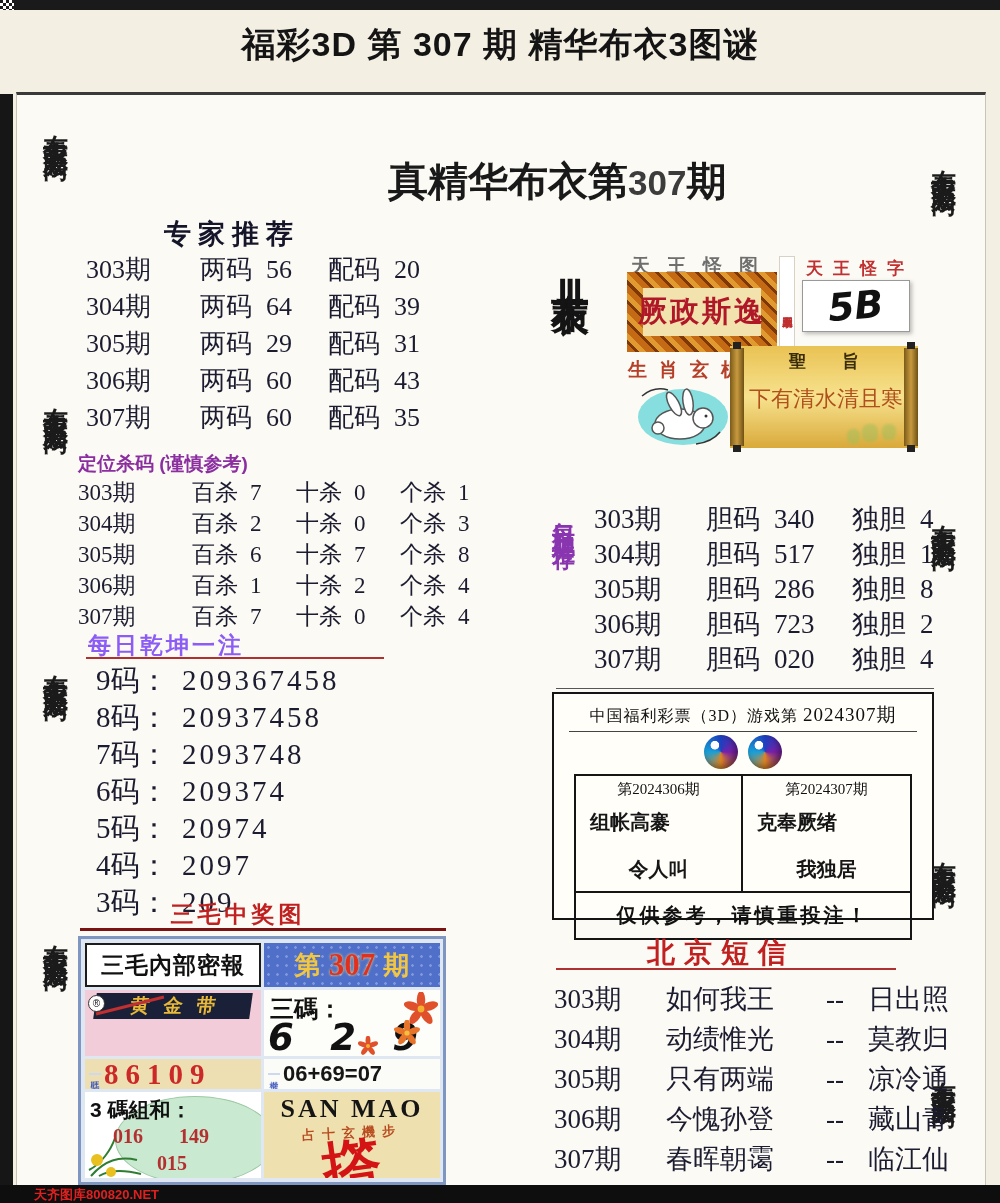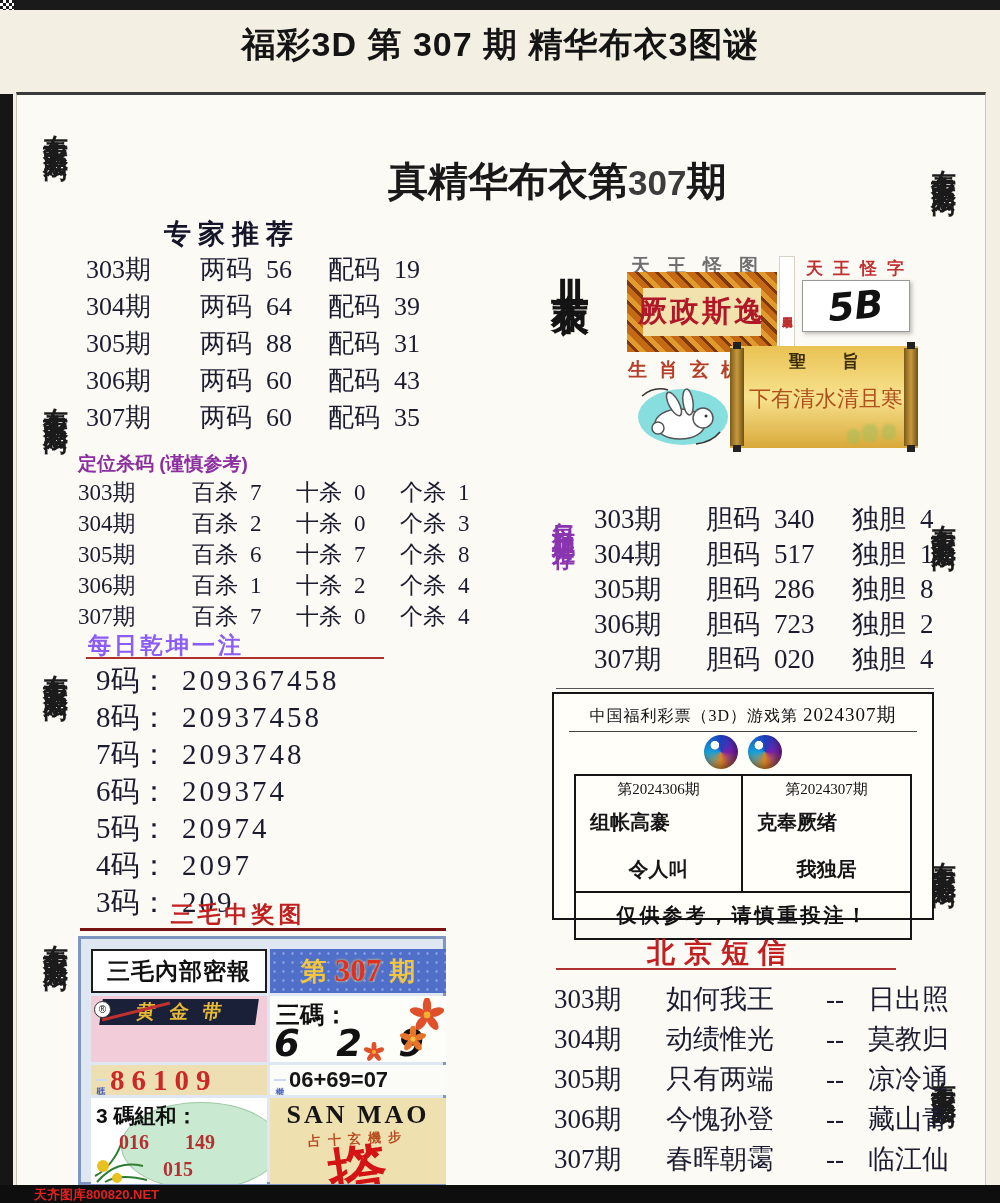--- a/index.html
+++ b/index.html
@@ -55,21 +55,21 @@
   .qk-rows{left:96px;top:661px;}
   .qk-rows .row{height:37px;font-size:29px;}
   .qk-rows .lab{width:86px;}
   .qk-rows .val{letter-spacing:3px;}
 
   
   .sm-title{left:88px;top:899px;width:300px;text-align:center;
     font-weight:bold;font-size:23px;color:#c02020;letter-spacing:4px;}
   .sm-line{left:80px;top:928px;width:366px;height:3px;background:#7a1212;}
   .sm-box{left:78px;top:936px;width:368px;height:249px;background:#dfe7f2;
-    border:3px solid #7f97c0;box-sizing:border-box;padding:10px;
+    border:3px solid #7f97c0;box-sizing:border-box;padding:4px;
     display:grid;grid-template-columns:176px 176px;grid-template-rows:44px 66px 30px 86px;gap:3px;}
   .sm-cell{position:relative;overflow:hidden;}
   .sm-secret{background:#fff;border:2px solid #1c1c1c;display:flex;align-items:center;justify-content:center;
     font-weight:bold;font-size:23px;color:#111;letter-spacing:1px;}
   .sm-issue{background:#4f6fc8;background-image:radial-gradient(#8099dd 1px,transparent 1.6px);background-size:9px 9px;
     display:flex;align-items:center;justify-content:center;gap:8px;}
   .sm-issue .g{color:#f2c63e;font-weight:bold;font-size:26px;}
   .sm-issue .n{color:#e03020;font-weight:bold;font-size:31px;text-shadow:0 0 3px #ffe27a;}
   .sm-pink{background:#f3ccd9;}
   .sm-reg{position:absolute;left:3px;top:5px;width:15px;height:15px;border-radius:50%;
@@ -210,33 +210,33 @@
     <span>真精华布衣第</span><span class="iss">307</span><span>期</span>
   </div>
 
   <div class="abs expert-title">专家推荐</div>
   <div class="abs expert-rows">
     <div class="row">
       <span class="c1">303期</span>
       <span class="c2">两码</span>
       <span class="c3">56</span>
       <span class="c4">配码</span>
-      <span class="c5">19</span>
+      <span class="c5">20</span>
     </div>
     <div class="row">
       <span class="c1">304期</span>
       <span class="c2">两码</span>
       <span class="c3">64</span>
       <span class="c4">配码</span>
       <span class="c5">39</span>
     </div>
     <div class="row">
       <span class="c1">305期</span>
       <span class="c2">两码</span>
-      <span class="c3">88</span>
+      <span class="c3">29</span>
       <span class="c4">配码</span>
       <span class="c5">31</span>
     </div>
     <div class="row">
       <span class="c1">306期</span>
       <span class="c2">两码</span>
       <span class="c3">60</span>
       <span class="c4">配码</span>
       <span class="c5">43</span>
     </div>

